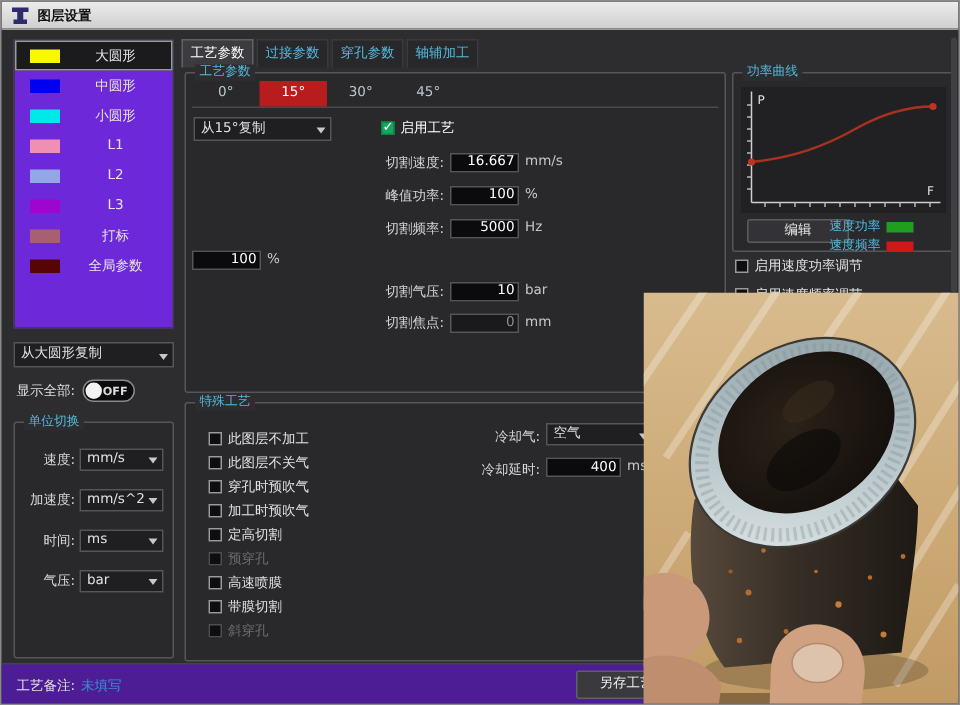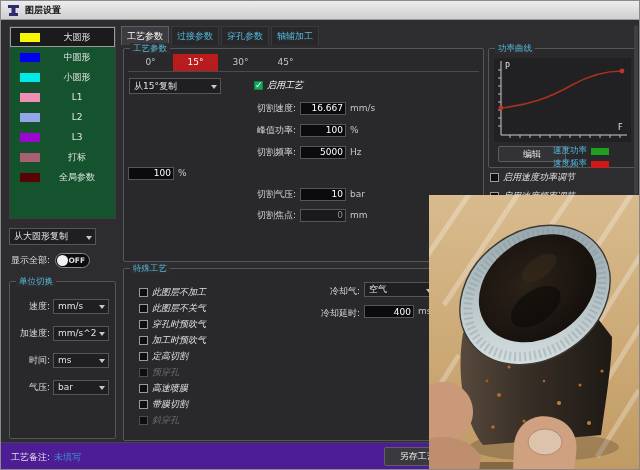--- a/index.html
+++ b/index.html
@@ -6,31 +6,31 @@
   .screen{position:relative;width:640px;height:470px;background:#2d2d30;
     font-family:"DejaVu Sans","Liberation Sans",sans-serif;font-size:9px;color:#ddd;
     overflow:hidden;border:1px solid #8a8a8a;box-sizing:border-box;}
   
   .titlebar{position:absolute;left:0;top:0;width:100%;height:19px;
     background:linear-gradient(#ececec,#cfcfcf);border-bottom:1px solid #9a9a9a;
     display:flex;align-items:center;gap:5px;padding-left:6px;box-sizing:border-box;}
   .title-text{color:#111;font-weight:bold;font-size:9px;}
   
   .layer-list{position:absolute;left:8px;top:25px;width:107px;height:193px;
-    background:#14532d;border:1px solid #3e3e42;box-sizing:border-box;}
+    background:#6d28d9;border:1px solid #3e3e42;box-sizing:border-box;}
   .layer-item{height:20px;display:flex;align-items:center;box-sizing:border-box;border:1px solid transparent;}
   .layer-item.selected{background:#1b1b1e;border:1px solid #9a9a9a;}
   .swatch{width:20px;height:9px;margin-left:9px;flex:none;}
   .layer-name{flex:1;text-align:center;color:#e6e6e6;font-size:9px;}
   .dd{position:relative;background:#1f1f22;border:1px solid #55555a;color:#e0e0e0;
     font-size:9px;line-height:14px;padding:0 12px 0 4px;box-sizing:border-box;
     white-space:nowrap;overflow:hidden;}
   .dd .arr{position:absolute;right:3px;top:50%;margin-top:-1px;width:0;height:0;
     border-left:3px solid transparent;border-right:3px solid transparent;border-top:4px solid #c8c8c8;}
-  .copy-dd{position:absolute;left:8px;top:227px;width:87px;height:17px;line-height:15px;}
+  .copy-dd{position:absolute;left:8px;top:227px;width:107px;height:17px;line-height:15px;}
   .toggle-row{position:absolute;left:10px;top:252px;display:flex;align-items:center;gap:5px;}
   .toggle{position:relative;width:35px;height:15px;border-radius:8px;background:#0b0b0d;
     border:1px solid #8a8a8a;box-sizing:border-box;}
   .toggle .knob{position:absolute;left:1px;top:1px;width:11px;height:11px;border-radius:50%;background:#f2f2f2;}
   .toggle .tstate{position:absolute;right:4px;top:2px;font-size:7.5px;font-weight:bold;color:#dcdcdc;}
   .groupbox{position:absolute;border:1px solid #55555a;border-radius:2px;background:#29292c;box-sizing:border-box;}
   .gtitle{position:absolute;top:-6px;left:6px;background:#2d2d30;padding:0 3px;
     color:#53b9dc;font-size:8.5px;line-height:11px;}
   .units{left:8px;top:280px;width:107px;height:158px;}
   .unit-row{position:absolute;left:0;width:100%;height:16px;display:flex;align-items:center;}
@@ -45,21 +45,21 @@
   .proc{left:122px;top:47px;width:361px;height:214px;}
   .angle-strip{position:absolute;left:4px;top:5px;right:4px;height:17px;border-bottom:1px solid #4a4a4e;display:flex;}
   .atab{width:45px;height:17px;line-height:17px;text-align:center;color:#bcc8ce;font-size:9px;}
   .atab.active{background:#b91c1c;color:#fff;}
   .proc-dd{position:absolute;left:5px;top:29px;width:92px;height:16px;line-height:14px;}
   .chk{display:flex;align-items:center;gap:4px;}
   .chk-box{width:9px;height:9px;border:1px solid #9a9a9a;background:#0e0e10;box-sizing:border-box;position:relative;flex:none;}
   .chk-box.checked{background:#14a85c;border-color:#0e8446;}
   .chk-box.checked:after{content:"\2713";position:absolute;left:0px;top:-2px;color:#fff;font-size:9px;}
   .chk-box.disabled{border-color:#4d4d52;}
-  .chk-label{font-size:9px;color:#e2e2e2;white-space:nowrap;font-style:italic;}
+  .chk-label{font-size:9px;color:#e2e2e2;white-space:nowrap;}
   .chk.disabled .chk-label{color:#6c6c70;}
   .enable-chk{position:absolute;left:130px;top:30px;}
   .enable-chk .chk-label{color:#fff;}
   .param-row{position:absolute;left:0;width:100%;height:14px;display:flex;align-items:center;}
   .p-label{width:172px;text-align:right;color:#d6d6d6;flex:none;white-space:nowrap;}
   .p-input{margin-left:4px;width:46px;height:13px;background:#0b0b0d;border:1px solid #55555a;
     color:#fff;font-size:9px;text-align:right;padding:0 2px;box-sizing:border-box;flex:none;
     font-family:"DejaVu Sans","Liberation Sans",sans-serif;}
   .p-input.disabled{color:#8e8e92;background:#1a1a1d;}
   .p-unit{margin-left:4px;color:#c6c6c6;}

